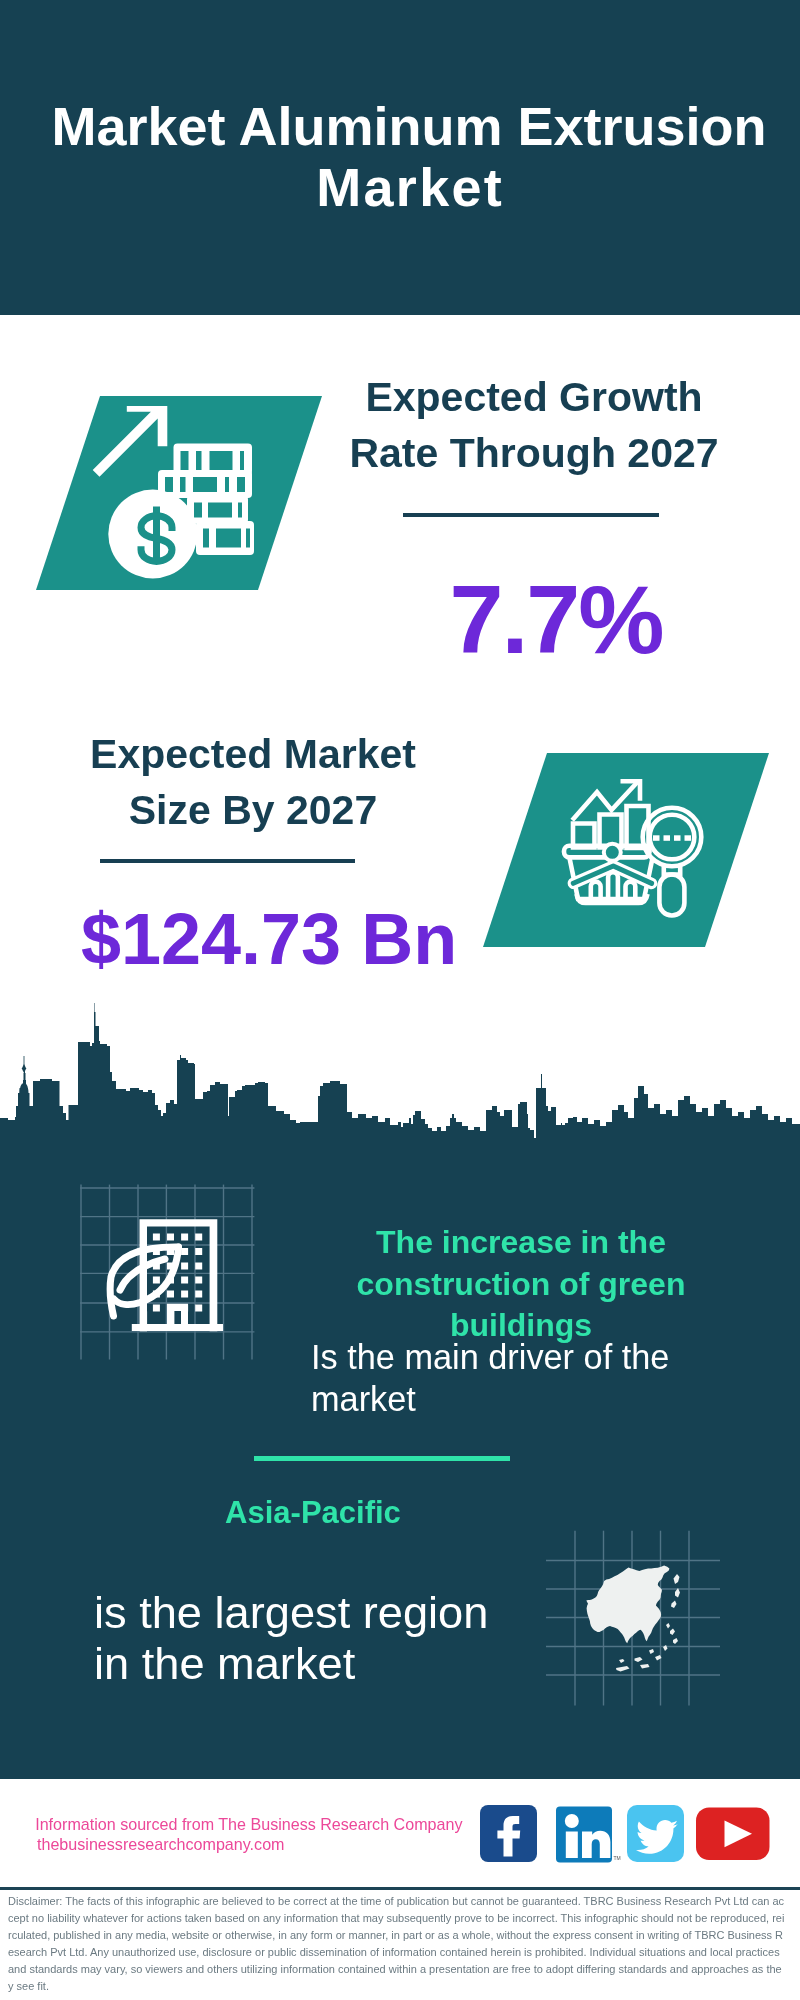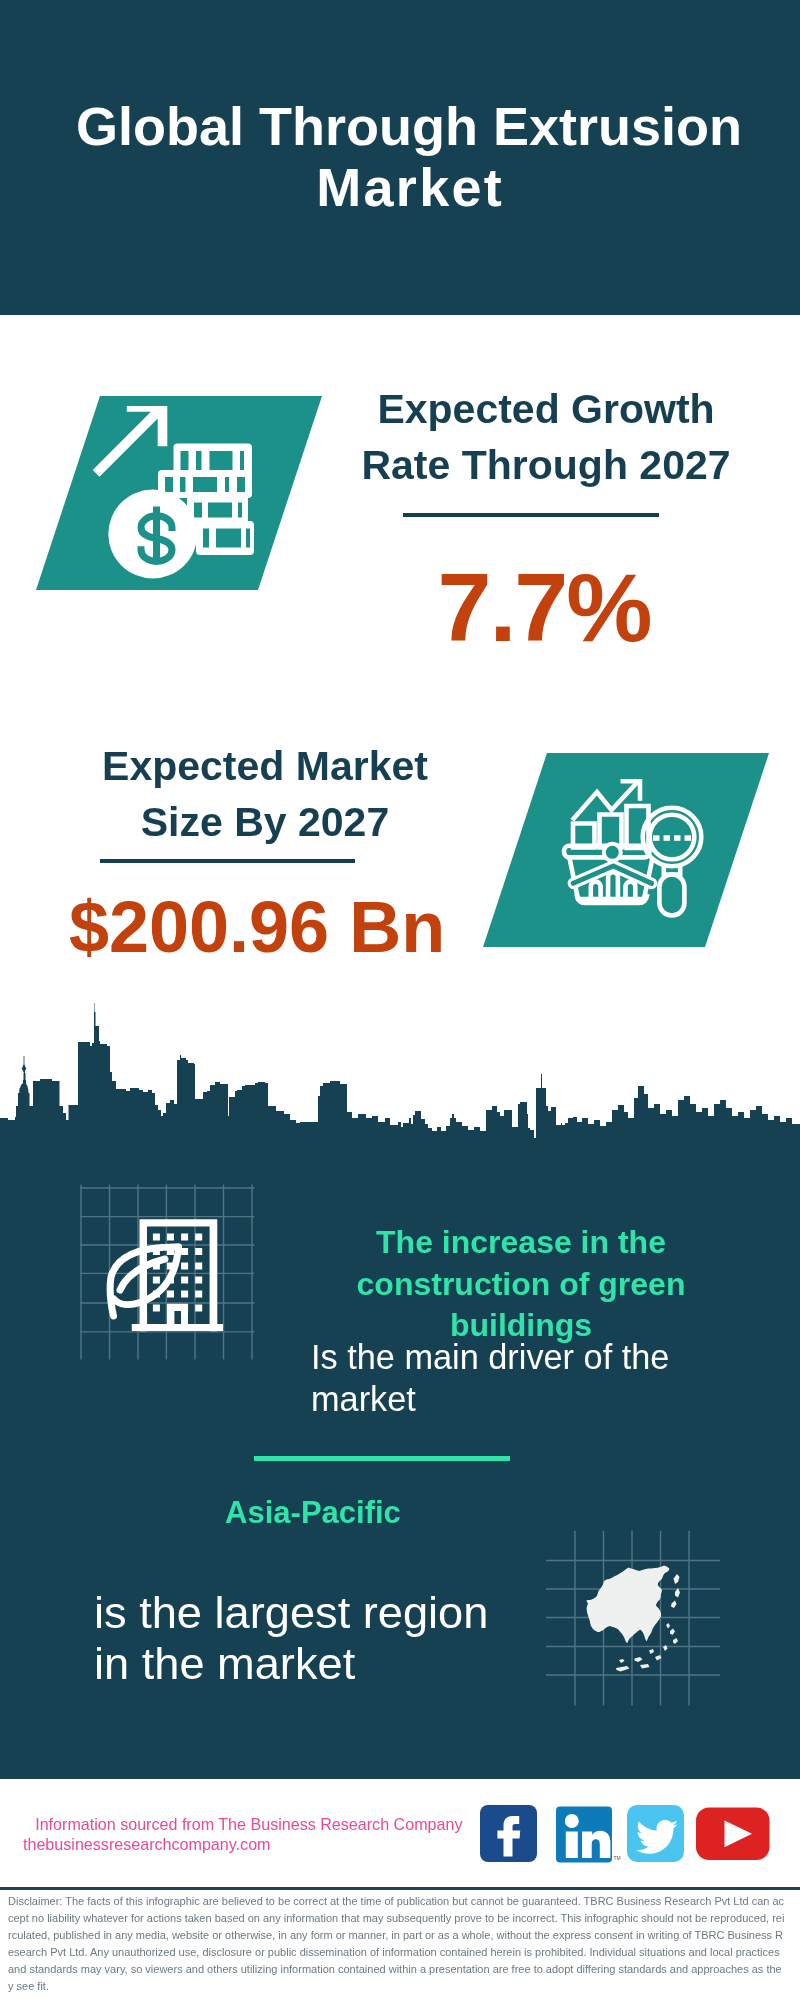--- a/index.html
+++ b/index.html
@@ -7,39 +7,39 @@
   .page{position:relative;width:800px;height:2000px;background:#fff;}
 
   .header{position:absolute;left:0;top:0;width:800px;height:315px;background:#164152;}
   .header-title{position:absolute;left:9px;top:96px;width:800px;margin:0;text-align:center;color:#ffffff;
       font-size:54px;line-height:61px;font-weight:bold;}
   .header-title .t2{letter-spacing:2.3px;padding-left:2.3px;}
 
   .plgm{position:absolute;width:286px;height:194px;background:#1b918a;
       clip-path:polygon(64px 0,286px 0,222px 194px,0 194px);}
 
-  .stat-head{position:absolute;margin:12px;color:#173f52;font-weight:bold;font-size:41px;line-height:56px;text-align:center;}
+  .stat-head{position:absolute;margin:0;color:#173f52;font-weight:bold;font-size:41px;line-height:56px;text-align:center;}
   .stat-rule{position:absolute;height:4px;background:#173f52;}
-  .stat-value{position:absolute;margin:0;color:#c2410c;font-weight:bold;text-align:center;font-size:94px;line-height:94px;}
+  .stat-value{position:absolute;margin:12px;color:#6d28d9;font-weight:bold;text-align:center;font-size:94px;line-height:94px;}
 
   .dk-head{position:absolute;margin:12px;text-align:center;font-weight:bold;color:#2fe3a9;font-size:32px;line-height:41.6px;}
   .dk-sub{position:absolute;margin:0;color:#ffffff;font-size:34.3px;line-height:41.6px;}
   .dk-rule{position:absolute;background:#2fe3a9;}
   .footer-src{position:absolute;color:#ec4899;font-size:16.1px;line-height:19.5px;white-space:nowrap;}
   .social{position:absolute;}
   .disclaimer{position:absolute;color:#6b7a82;font-size:11px;line-height:17.1px;text-align:left;word-break:break-all;}
   .divider-line{position:absolute;background:#1d4455;}
   .body-dark{position:absolute;left:0;width:800px;background:#164152;}
 </style>
 </head>
 <body>
 
 <div class="page">
   <div class="header">
-    <h1 class="header-title"><span>Global Through Extrusion</span><br><span class="t2">Market</span></h1>
+    <h1 class="header-title"><span>Market Aluminum Extrusion</span><br><span class="t2">Market</span></h1>
   </div>
 
   <div class="plgm" style="left:36px;top:396px"></div>
   <svg class="icon-money" width="190" height="200" viewBox="90 390 190 200" style="position:absolute;left:90px;top:390px">
     <path fill="#ffffff" d="M126.8 406 h40.5 v40.2 h-9.6 v-27.6 l-58.2 58.2 -6.8 -6.8 58.2 -58.2 h-24.1 z"></path>
     <g>
       <rect x="173.5" y="443.5" width="78.5" height="31.5" rx="4" fill="#ffffff"></rect>
       <g fill="#1b918a">
         <rect x="180.5" y="451" width="8" height="19"></rect>
         <rect x="196" y="451" width="5.5" height="19"></rect>
@@ -109,21 +109,21 @@
     </g>
     <g fill="#ffffff">
       <rect x="653" y="835.3" width="6.5" height="5.5"></rect>
       <rect x="663.5" y="835.3" width="6.5" height="5.5"></rect>
       <rect x="674" y="835.3" width="6.5" height="5.5"></rect>
       <rect x="684.5" y="835.3" width="6.5" height="5.5"></rect>
     </g>
   </svg>
   <h2 class="stat-head" style="left:53px;top:726px;width:400px">Expected Market Size By 2027</h2>
   <div class="stat-rule" style="left:100px;top:859px;width:255px"></div>
-  <div class="stat-value" style="left:57px;top:891px;width:400px;font-size:72px;line-height:72px">$200.96 Bn</div>
+  <div class="stat-value" style="left:57px;top:891px;width:400px;font-size:72px;line-height:72px">$124.73 Bn</div>
   <div class="body-dark" style="top:1152px;height:627px"></div>
   <svg class="icon-asia-map" width="200" height="200" viewBox="540 1520 200 200" style="position:absolute;left:540px;top:1520px">
     <g stroke="#5b7d90" stroke-width="1.4" opacity="0.85">
       <line x1="575" y1="1530.7" x2="575" y2="1705.5"></line>
       <line x1="603.5" y1="1530.7" x2="603.5" y2="1705.5"></line>
       <line x1="632" y1="1530.7" x2="632" y2="1705.5"></line>
       <line x1="660.5" y1="1530.7" x2="660.5" y2="1705.5"></line>
       <line x1="689" y1="1530.7" x2="689" y2="1705.5"></line>
       <line x1="546" y1="1560.5" x2="720" y2="1560.5"></line>
       <line x1="546" y1="1589" x2="720" y2="1589"></line>
@@ -205,21 +205,21 @@
       <path fill="#164152" d="M19.3,1096 q0,-13 4.7,-13 q4.7,0 4.7,13 z"></path>
     <path fill="#164152" d="M24,1064 l2.2,4.5 l-2.2,4.5 l-2.2,-4.5 z"></path>
     <path fill="#164152" d="M23.6,1056 h0.8 v10 h-0.8 z"></path>
 </svg>
   <div class="dk-head" style="left:309px;top:1210px;width:400px">The increase in the construction of green buildings</div>
   <div class="dk-sub" style="left:311px;top:1337px;width:400px">Is the main driver of the market</div>
   <div class="dk-rule" style="left:254px;top:1456px;width:256px;height:5px"></div>
   <div class="dk-head" style="left:101px;top:1476px;width:400px;font-size:31px;line-height:50.5px">Asia-Pacific</div>
   <div class="dk-sub" style="left:94px;top:1588px;width:400px;font-size:45.2px;line-height:50.5px">is the largest region in the market</div>
   <div class="footer-src" style="left:35.2px;top:1815px">Information sourced from The Business Research Company</div>
-  <div class="footer-src" style="left:23px;top:1834.5px">thebusinessresearchcompany.com</div>
+  <div class="footer-src" style="left:37px;top:1834.5px">thebusinessresearchcompany.com</div>
 
   <svg class="social" width="300" height="70" viewBox="475 1800 300 70" style="left:475px;top:1800px">
     <g>
       <rect x="480" y="1805" width="57" height="57" rx="8" fill="#1a4b8c"></rect>
       <path fill="#ffffff" d="M519.2 1815.9 h-6.5 c-6.2 0 -9.2 3.6 -9.2 9.6 v5 h-6.1 v8.0 h6.1 v18 h9 v-18 h7.1 l0.6 -8.0 h-7.7 v-3.9 c0 -1.9 0.9 -2.6 2.8 -2.6 h3.9 z"></path>
     </g>
     <g>
       <rect x="556" y="1806.5" width="56" height="56" rx="4" fill="#0d7bba"></rect>
       <circle cx="571.8" cy="1821" r="7" fill="#ffffff"></circle>
       <rect x="565.8" y="1831.5" width="12" height="26.5" fill="#ffffff"></rect>

